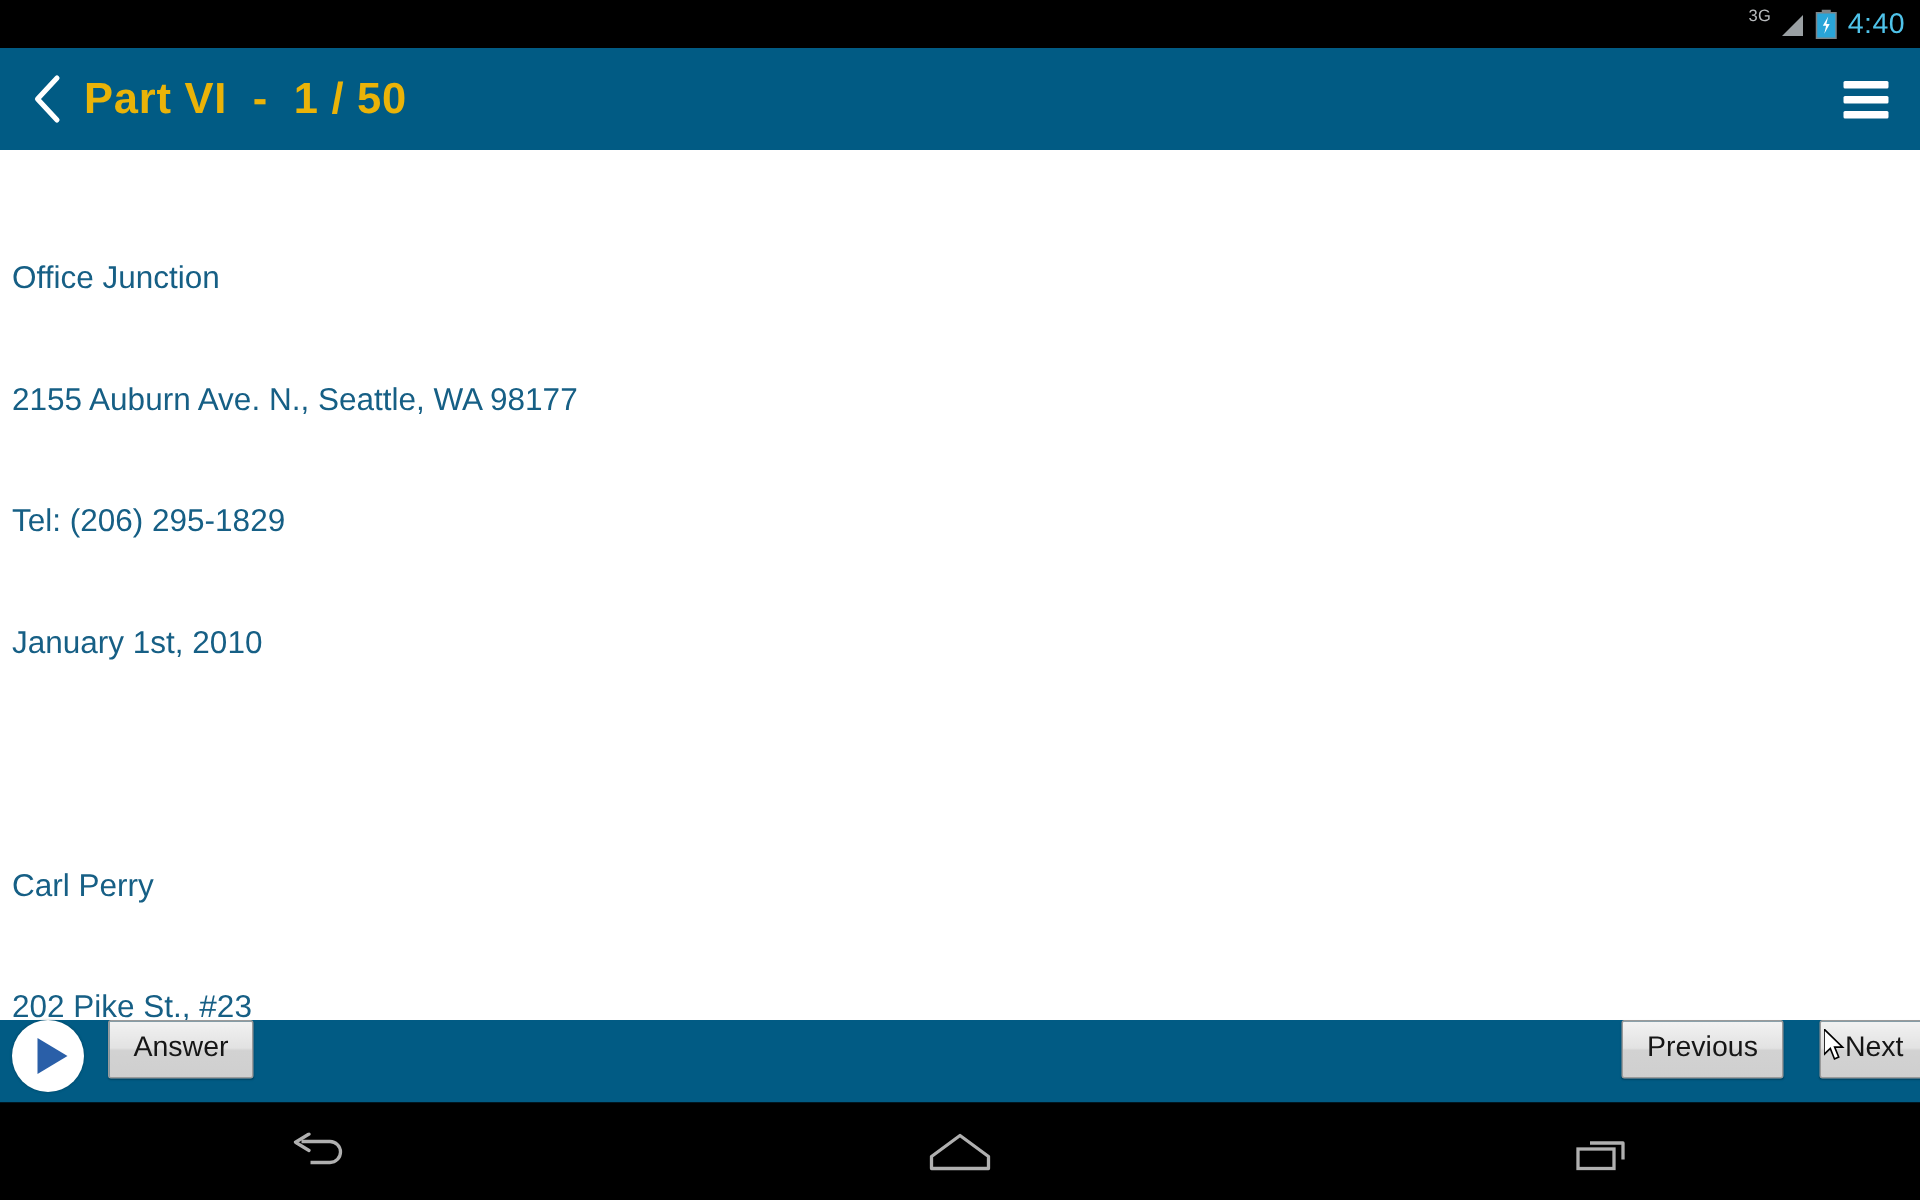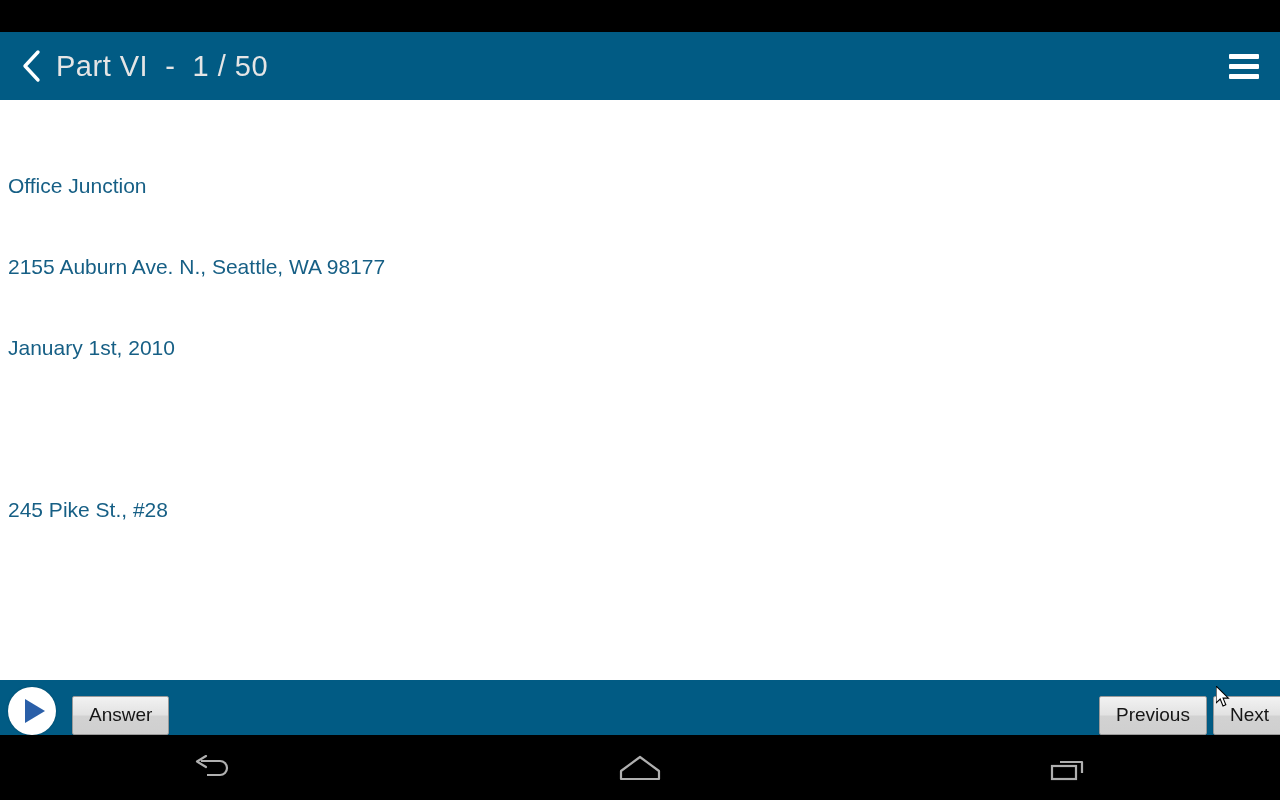--- a/index.html
+++ b/index.html
@@ -35,22 +35,23 @@
   .actionbar {
     position:absolute; left:0; top:32px; width:1280px; height:68px;
     background:#015b84; display:flex; align-items:center;
   }
   .back-chevron {
     width:40px; height:40px; margin-left:12px; margin-right:4px;
     display:flex; align-items:center; justify-content:center;
     cursor:pointer;
   }
   .ab-title {
-    color:#e5e5e5; font-size:29px; letter-spacing:.5px;
+    color:#eab308; font-size:29px; letter-spacing:.5px;
     white-space:pre;
+    font-weight:bold;
   }
   .ab-spacer { flex:1; }
   .hamburger {
     width:44px; height:44px; margin-right:14px;
     display:flex; flex-direction:column; justify-content:center;
     align-items:center; gap:5px; cursor:pointer;
   }
   .hamburger span {
     display:block; width:30px; height:5px; background:#fff; border-radius:1px;
   }
@@ -63,21 +64,21 @@
   .letter {
     padding:18px 0 0 8px; color:#165f85;
     font-size:21px; line-height:27px; white-space:pre-wrap;
   }
   .letter .blk { display:block; }
   .letter .gap { display:block; height:27px; }
 
   
   .toolbar {
     position:absolute; left:0; top:680px; width:1280px; height:55px;
-    background:#015b84; display:flex; align-items:flex-end;
+    background:#015b84; display:flex; align-items:flex-start;
   }
   .play-btn {
     width:48px; height:48px; margin-left:8px; border-radius:50%;
     background:#ffffff; display:flex; align-items:center;
     justify-content:center; flex:0 0 auto; cursor:pointer;
     box-shadow:0 0 2px rgba(0,0,0,.25);
   }
   .play-tri {
     width:0; height:0; margin-left:5px;
     border-top:12px solid transparent;
@@ -88,21 +89,21 @@
     background:linear-gradient(180deg,#f2f2f2 0%,#e2e2e2 48%,#d2d2d2 52%,#cfcfcf 100%);
     border:1px solid #9a9a9a; border-radius:2px;
     color:#161616; font-size:19px;
     padding:8px 16px; cursor:pointer;
     box-shadow:0 1px 1px rgba(0,0,0,.25);
     font-family:"Liberation Sans", sans-serif;
     line-height:1.1;
   }
   .btn-answer { margin-left:16px; }
   .tb-spacer { flex:1; }
-  .btn-prev { margin-right:6px; }
+  .btn-prev { margin-right:24px; }
   .btn-next { margin-right:-6px; position:relative; }
 
   .cursor-arrow {
     position:absolute; left:1216px; top:686px;
     width:16px; height:24px; pointer-events:none;
   }
 
   
   .navbar {
     position:absolute; left:0; top:735px; width:1280px; height:65px;
@@ -112,20 +113,32 @@
   .nav-btn {
     width:120px; height:55px; display:flex;
     align-items:center; justify-content:center; cursor:pointer;
   }
 </style>
 </head>
 <body>
 
 <div id="app">
 
+  <div class="statusbar">
+    <span class="sb-3g">3G</span>
+    <svg class="sb-signal" viewBox="0 0 15 14">
+      <polygon points="14,0 14,14 0,14" fill="#9aa0a3"></polygon>
+    </svg>
+    <svg class="sb-batt" viewBox="0 0 15 20">
+      <rect x="4.5" y="0.5" width="6" height="2" fill="#7d8488"></rect>
+      <rect x="1" y="2.5" width="13" height="17" fill="#2aa5d8" stroke="#7d8488" stroke-width="1"></rect>
+      <polygon points="8.8,5 5.2,11.2 7.4,11.2 6.2,16.5 9.8,10 7.6,10" fill="#ffffff"></polygon>
+    </svg>
+    <span class="sb-time">4:40</span>
+  </div>
 
   <div class="actionbar">
     <div class="back-chevron">
       <svg width="22" height="34" viewBox="0 0 22 34">
         <polyline points="17,3 4,17 17,31" fill="none" stroke="#ffffff" stroke-width="3.4" stroke-linecap="round" stroke-linejoin="round"></polyline>
       </svg>
     </div>
     <div class="ab-title">Part VI  -  1 / 50</div>
     <div class="ab-spacer"></div>
     <div class="hamburger">
@@ -133,23 +146,25 @@
       <span></span>
       <span></span>
     </div>
   </div>
 
   <div class="content">
 
     <div class="letter">
       <span class="blk">Office Junction</span>
       <span class="blk">2155 Auburn Ave. N., Seattle, WA 98177</span>
+      <span class="blk">Tel: (206) 295-1829</span>
       <span class="blk">January 1st, 2010</span>
       <span class="gap"></span>
-      <span class="blk">245 Pike St., #28</span>
+      <span class="blk">Carl Perry</span>
+      <span class="blk">202 Pike St., #23</span>
       
       
       
       
     </div>
 
   </div>
 
   <div class="toolbar">
     <div class="play-btn">

